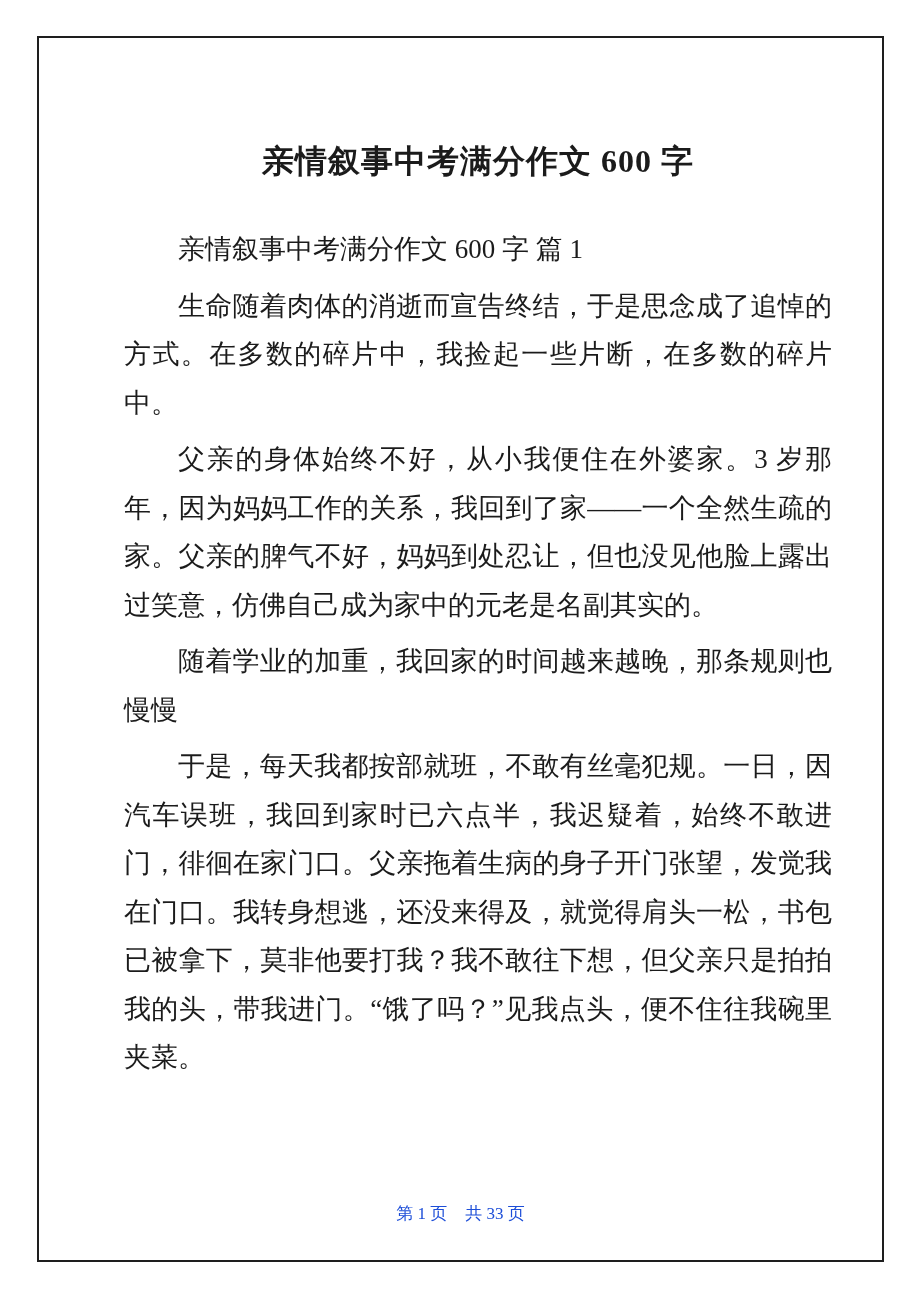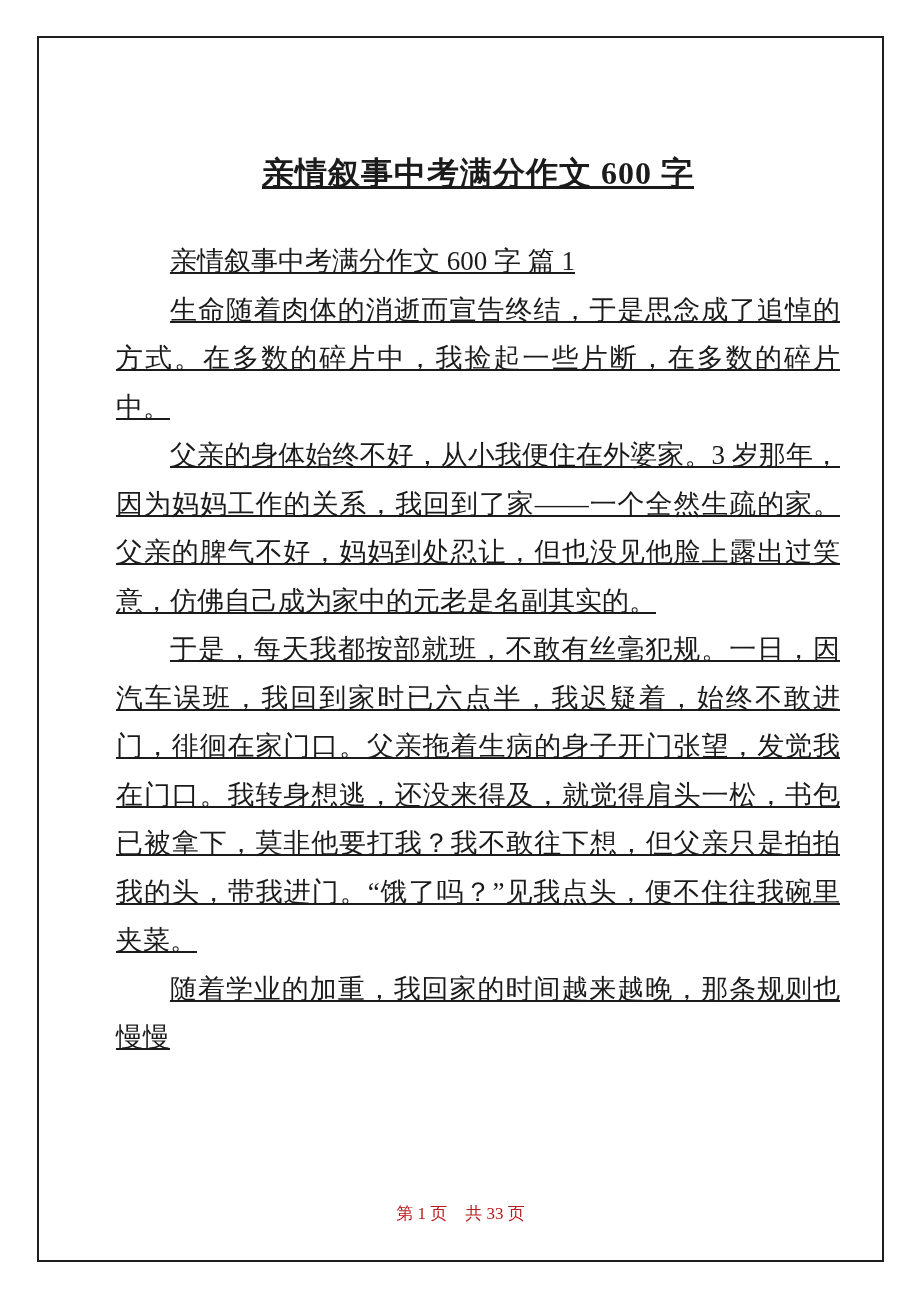--- a/index.html
+++ b/index.html
@@ -18,66 +18,65 @@
     left: 37px;
     top: 36px;
     width: 847px;
     height: 1226px;
     border: 2px solid #1e1e1e;
     background: #ffffff;
   }
   .content {
     position: absolute;
     left: 77px;
-    top: 12px;
+    top: 0;
     width: 724px;
-    text-decoration: underline;
   }
   .doc-title {
     margin: 102px 0 0 0;
     font-size: 32px;
     line-height: 42px;
     font-weight: 700;
     text-align: center;
     letter-spacing: 1px;
     white-space: nowrap;
   }
   .doc-body {
     margin-top: 43px;
     font-size: 27px;
     line-height: 48.5px;
     text-align: justify;
   }
   .doc-body p {
-    margin: 0;
+    margin: 8px;
     padding: 0;
     text-indent: 2em;
   }
   .page-footer {
     position: absolute;
     left: 0;
     right: 0;
     top: 1164px;
     text-align: center;
     font-size: 17px;
     line-height: 24px;
-    color: #b91c1c;
+    color: #1d4ed8;
   }
   .page-footer .total { margin-left: 18px; }
 </style>
 </head>
 <body>
 
 <div class="page-frame">
   <div class="content">
     <h1 class="doc-title">亲情叙事中考满分作文 600 字</h1>
     <div class="doc-body">
       <p>亲情叙事中考满分作文 600 字 篇 1</p>
       <p>生命随着肉体的消逝而宣告终结，于是思念成了追悼的方式。在多数的碎片中，我捡起一些片断，在多数的碎片中。</p>
       <p>父亲的身体始终不好，从小我便住在外婆家。3 岁那年，因为妈妈工作的关系，我回到了家——一个全然生疏的家。父亲的脾气不好，妈妈到处忍让，但也没见他脸上露出过笑意，仿佛自己成为家中的元老是名副其实的。</p>
+      <p>随着学业的加重，我回家的时间越来越晚，那条规则也慢慢</p>
       <p>于是，每天我都按部就班，不敢有丝毫犯规。一日，因汽车误班，我回到家时已六点半，我迟疑着，始终不敢进门，徘徊在家门口。父亲拖着生病的身子开门张望，发觉我在门口。我转身想逃，还没来得及，就觉得肩头一松，书包已被拿下，莫非他要打我？我不敢往下想，但父亲只是拍拍我的头，带我进门。“饿了吗？”见我点头，便不住往我碗里夹菜。</p>
-      <p>随着学业的加重，我回家的时间越来越晚，那条规则也慢慢</p>
     </div>
   </div>
   <div class="page-footer">
     <span class="pagenum">第 1 页</span><span class="total">共 33 页</span>
   </div>
 </div>
 
 </body></html>

